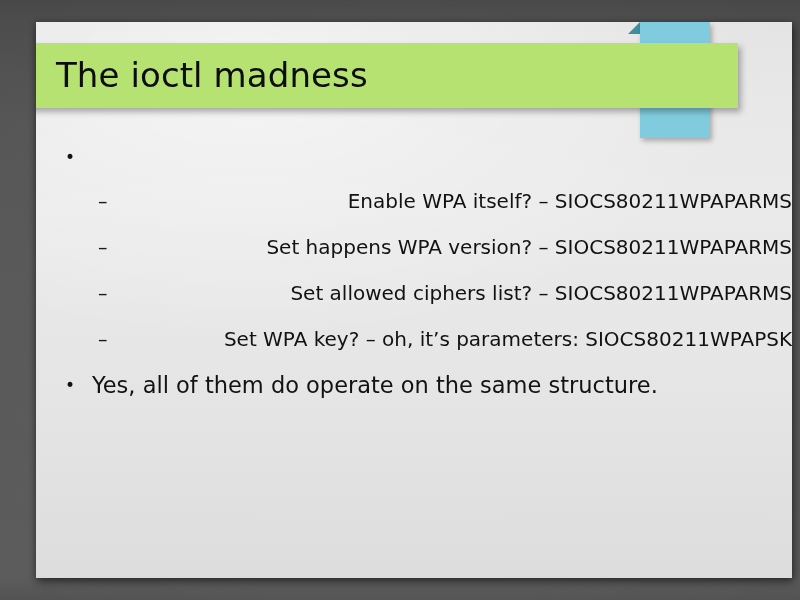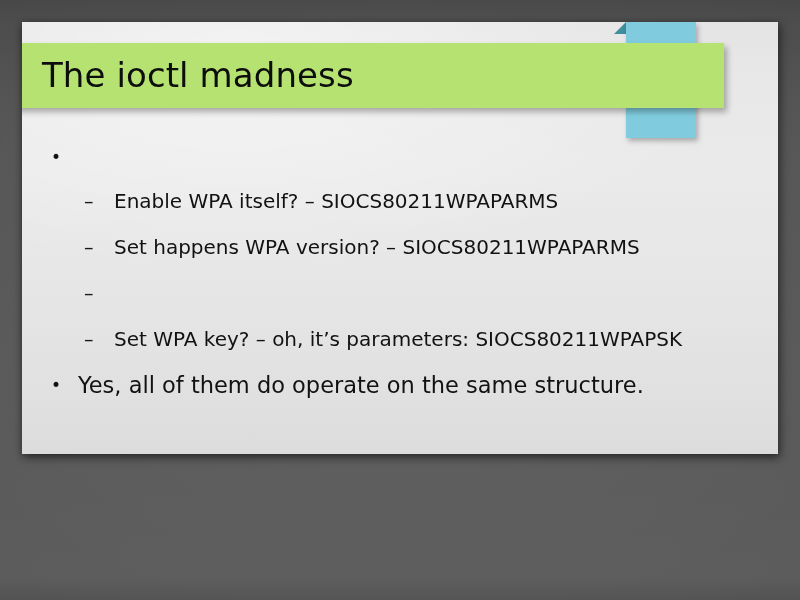--- a/index.html
+++ b/index.html
@@ -36,24 +36,24 @@
     position: absolute;
     left: 0; top: 0; right: 0; bottom: 0;
     background:
       radial-gradient(130% 120% at 50% 46%, rgba(255,255,255,0.055) 0%, rgba(255,255,255,0.0) 58%, rgba(0,0,0,0.10) 100%);
     pointer-events: none;
   }
 
   
   #slide {
     position: absolute;
-    left: 22px;
+    left: 36px;
     top: 22px;
     width: 756px;
-    height: 432px;
+    height: 556px;
     background:
       linear-gradient(to bottom,
         #e4e4e4 0%,
         #e8e8e8 14%,
         #eaeaea 34%,
         #e6e6e6 62%,
         #e0e0e0 88%,
         #dcdcdc 100%);
     box-shadow:
       0 2px 7px rgba(0,0,0,0.42),
@@ -164,20 +164,21 @@
   }
   .lvl2 .marker {
     flex: 0 0 auto;
     width: 30px;
     font-size: 19px;
     line-height: 30px;
     color: #1a1a1a;
   }
   .lvl2 .btext {
     flex: 1 1 auto;
+    text-align: right;
   }
 
   #sub-list {
     margin-top: 13px;
     margin-bottom: 8px;
   }
 
   #final-bullet {
     margin-top: 0px;
   }
@@ -215,20 +216,21 @@
           <span class="btext">Enable WPA itself? – SIOCS80211WPAPARMS</span>
         </div>
 
         <div class="bullet-row lvl2">
           <span class="marker">–</span>
           <span class="btext">Set happens WPA version? – SIOCS80211WPAPARMS</span>
         </div>
 
         <div class="bullet-row lvl2">
           <span class="marker">–</span>
+          <span class="btext">Set allowed ciphers list? – SIOCS80211WPAPARMS</span>
         </div>
 
         <div class="bullet-row lvl2">
           <span class="marker">–</span>
           <span class="btext">Set WPA key? – oh, it’s parameters: SIOCS80211WPAPSK</span>
         </div>
 
       </div>
 
       <div id="final-bullet" class="bullet-row lvl1">

